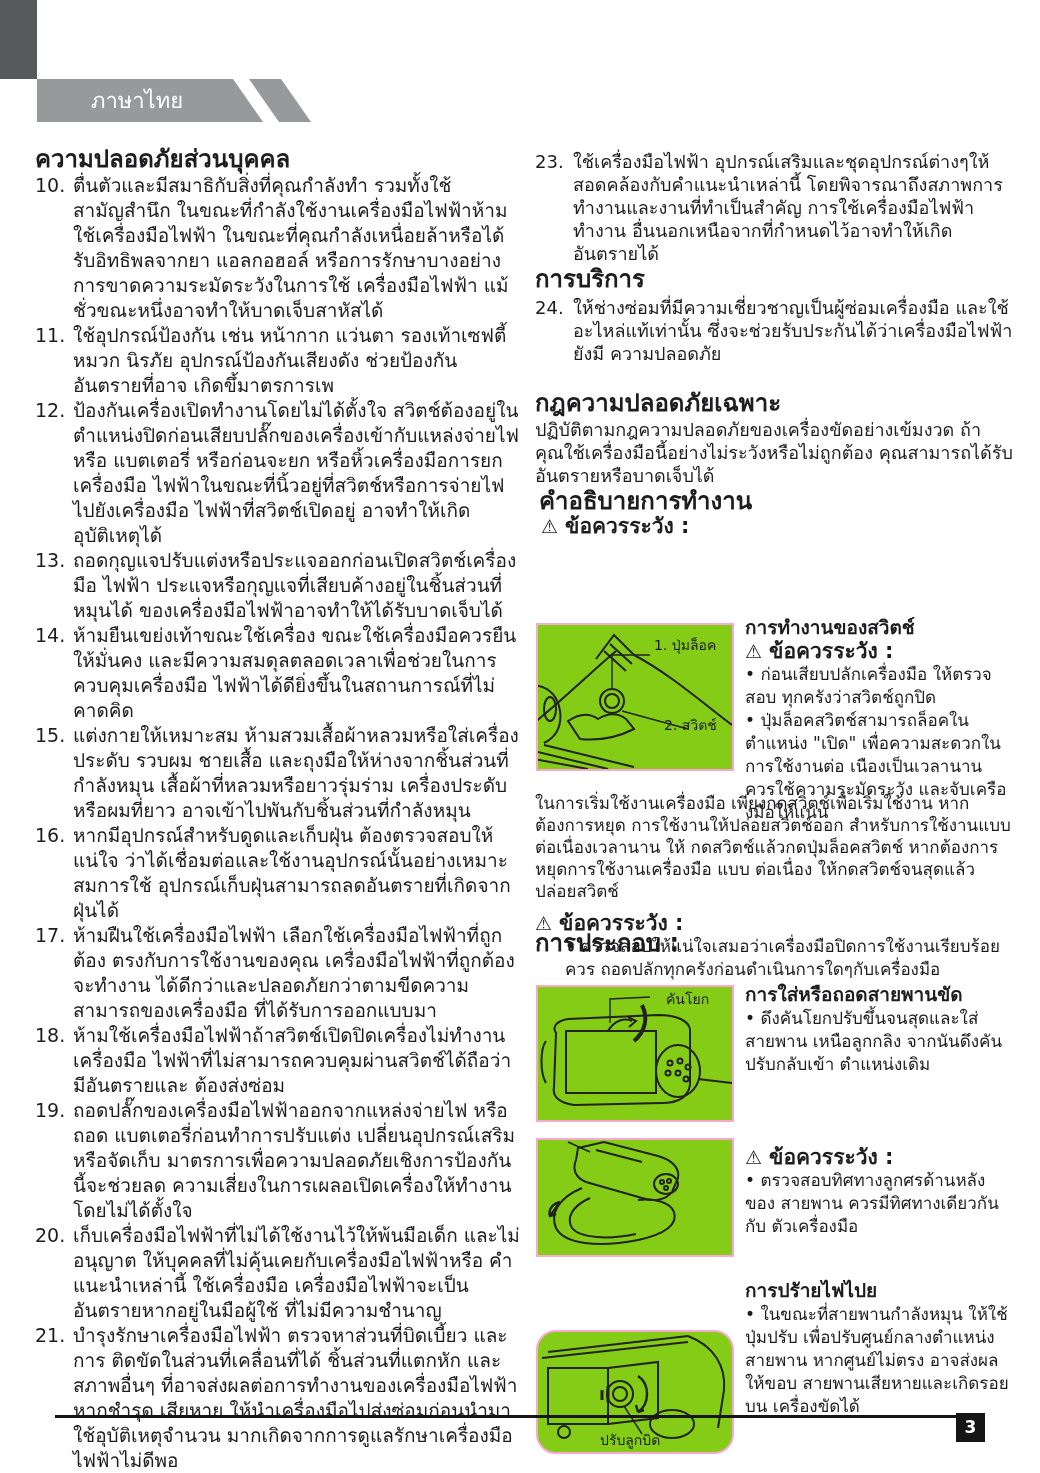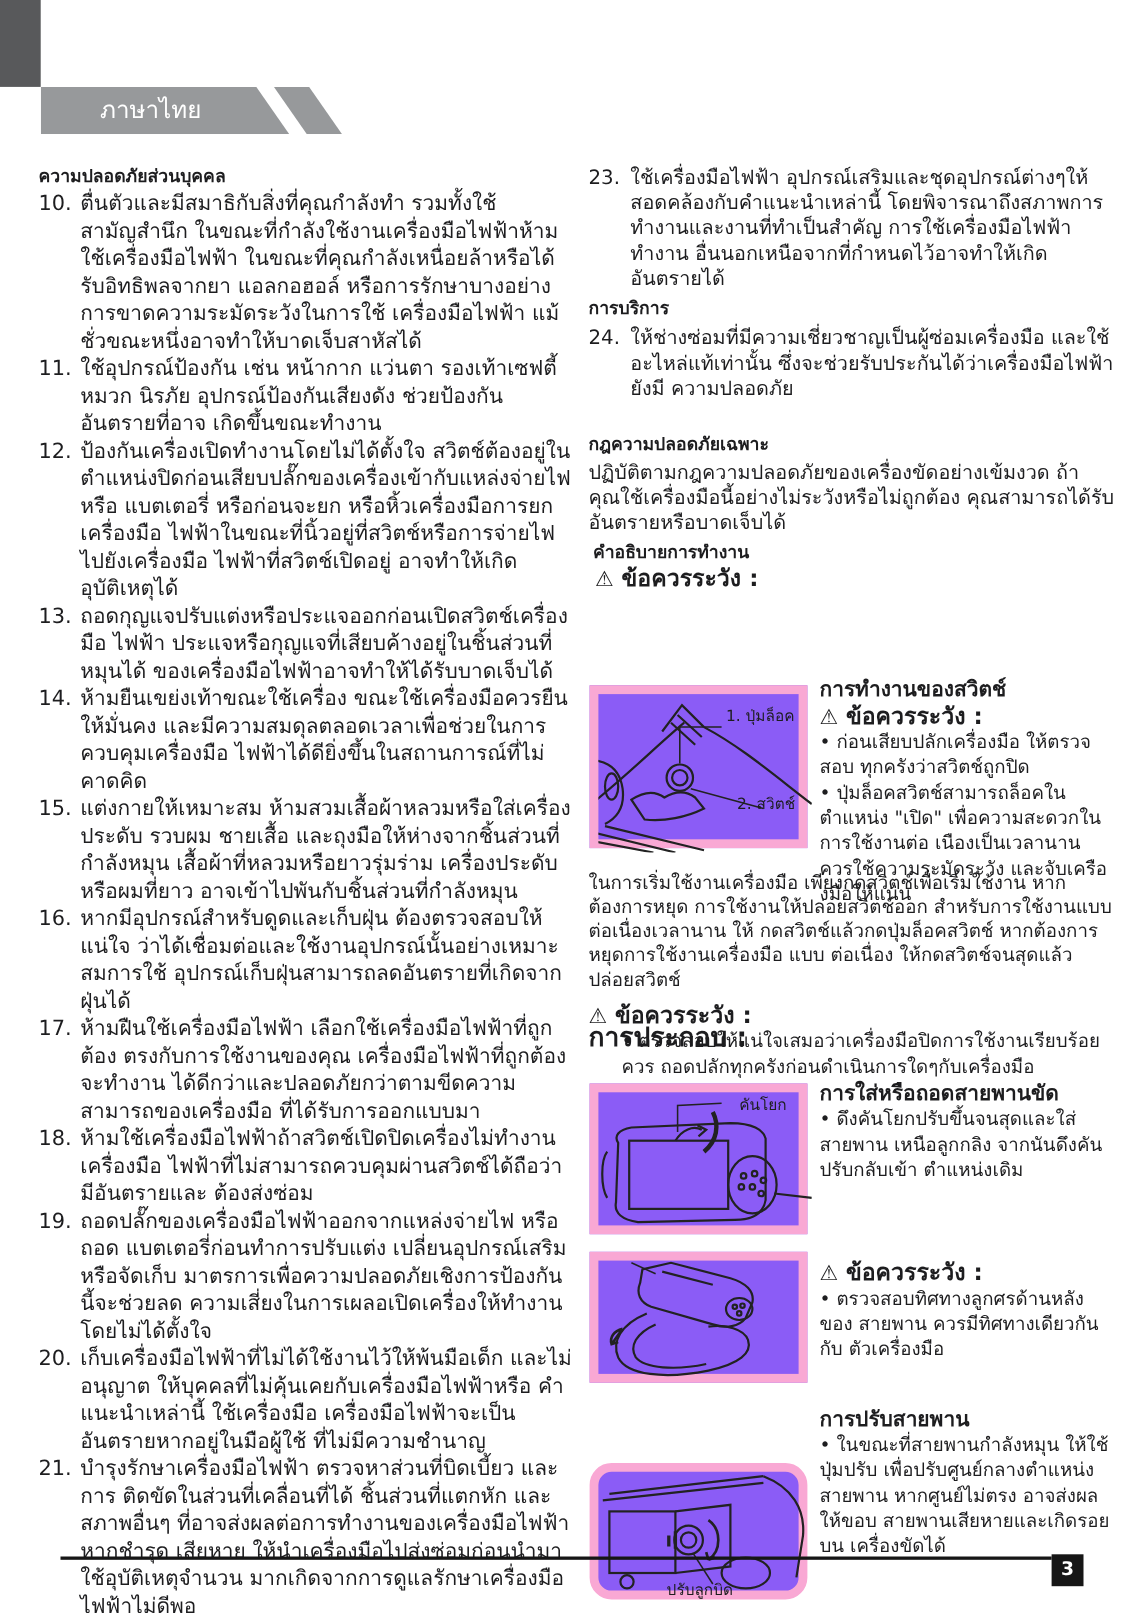--- a/index.html
+++ b/index.html
@@ -13,32 +13,32 @@
             clip-path:polygon(0 0,196px 0,226px 100%,0 100%); }
   .band-label { position:absolute; left:37px; top:79px; width:200px; height:43px;
             line-height:43px; text-align:center; color:#fff; font-size:22px; }
   .stripe { position:absolute; left:247px; top:79px; width:64px; height:43px; background:#97999b;
             clip-path:polygon(2px 0,34px 0,64px 100%,32px 100%); }
 
   
   .col-left  { position:absolute; left:35px;  top:146px; width:487px; font-size:19px; line-height:25px; }
   .col-right { position:absolute; left:535px; top:0;     width:478px; font-size:18px; line-height:23px; }
 
-  h2.sec { font-size:16px; line-height:27px; font-weight:bold; }
+  h2.sec { font-size:24px; line-height:27px; font-weight:bold; }
   .li { display:flex; align-items:flex-start; }
   .li .num { width:38px; flex:0 0 38px; }
   .li .txt { flex:1; }
 
   .abs { position:absolute; left:0; width:478px; }
   .warn-head { display:flex; gap:7px; align-items:baseline; font-size:19px; }
   .warn-head .tri { font-size:19px; line-height:23px; }
   .warn-head b { font-size:21px; }
   .warn-body { padding-left:30px; }
 
-  .figbox { position:absolute; left:1px; width:198px; border:8px solid #f9a8d4; background:#8b5cf6; }
+  .figbox { position:absolute; left:1px; width:198px; border:2px solid #f9a8d4; background:#84cc16; }
   .figbox svg { display:block; }
   .figlabel { position:absolute; font-size:14px; line-height:16px; color:#1d1d1f; white-space:nowrap; }
   .sidetext { position:absolute; left:210px; width:268px; font-size:17px; line-height:23px; }
   .sidetext h3 { font-size:19px; line-height:25px; font-weight:bold; }
   .big-h { font-size:24px; line-height:30px; font-weight:bold; }
 
   
   .rule { position:absolute; left:55px; top:1415px; width:901px; height:3px; background:#161616; }
   .pagebox { position:absolute; left:956px; top:1413px; width:29px; height:29px; background:#161616;
              color:#fff; font-size:17px; font-weight:bold; text-align:center; line-height:29px; }
@@ -54,21 +54,21 @@
   <div class="band-label">ภาษาไทย</div>
 
   <div class="col-left">
     <h2 class="sec">ความปลอดภัยส่วนบุคคล</h2>
     <div class="li">
         <span class="num">10.</span>
         <span class="txt">ตื่นตัวและมีสมาธิกับสิ่งที่คุณกำลังทำ รวมทั้งใช้สามัญสำนึก ในขณะที่กำลังใช้งานเครื่องมือไฟฟ้าห้ามใช้เครื่องมือไฟฟ้า ในขณะที่คุณกำลังเหนื่อยล้าหรือได้รับอิทธิพลจากยา แอลกอฮอล์ หรือการรักษาบางอย่างการขาดความระมัดระวังในการใช้ เครื่องมือไฟฟ้า แม้ชั่วขณะหนึ่งอาจทำให้บาดเจ็บสาหัสได้</span>
       </div>
     <div class="li">
         <span class="num">11.</span>
-        <span class="txt">ใช้อุปกรณ์ป้องกัน เช่น หน้ากาก แว่นตา รองเท้าเซฟตี้หมวก นิรภัย อุปกรณ์ป้องกันเสียงดัง ช่วยป้องกันอันตรายที่อาจ เกิดขึ้นขณะทำงาน</span>
+        <span class="txt">ใช้อุปกรณ์ป้องกัน เช่น หน้ากาก แว่นตา รองเท้าเซฟตี้หมวก นิรภัย อุปกรณ์ป้องกันเสียงดัง ช่วยป้องกันอันตรายที่อาจ เกิดขึ้มาตรการเพ</span>
       </div>
     <div class="li">
         <span class="num">12.</span>
         <span class="txt">ป้องกันเครื่องเปิดทำงานโดยไม่ได้ตั้งใจ สวิตช์ต้องอยู่ใน ตำแหน่งปิดก่อนเสียบปลั๊กของเครื่องเข้ากับแหล่งจ่ายไฟหรือ แบตเตอรี่ หรือก่อนจะยก หรือหิ้วเครื่องมือการยกเครื่องมือ ไฟฟ้าในขณะที่นิ้วอยู่ที่สวิตช์หรือการจ่ายไฟไปยังเครื่องมือ ไฟฟ้าที่สวิตช์เปิดอยู่ อาจทำให้เกิดอุบัติเหตุได้</span>
       </div>
     <div class="li">
         <span class="num">13.</span>
         <span class="txt">ถอดกุญแจปรับแต่งหรือประแจออกก่อนเปิดสวิตช์เครื่องมือ ไฟฟ้า ประแจหรือกุญแจที่เสียบค้างอยู่ในชิ้นส่วนที่หมุนได้ ของเครื่องมือไฟฟ้าอาจทำให้ได้รับบาดเจ็บได้</span>
       </div>
     <div class="li">
@@ -234,21 +234,21 @@
           <path d="M64,58 l 0,10 M70,54 l 0,16" stroke-width="3"></path>
           <path d="M100,44 C 112,52 112,72 100,80 l 6,-2 m -6,2 l -2,-7" stroke-width="2.4"></path>
           <ellipse cx="134" cy="92" rx="22" ry="14"></ellipse>
           <circle cx="26" cy="100" r="6"></circle>
           <path d="M86,74 L 104,102" stroke-width="1.4"></path>
         </g>
       </svg>
       <span class="figlabel" style="left:62px; top:100px;">ปรับลูกบิด</span>
     </div>
     <div class="sidetext" style="top:1278px;">
-      <h3>การปรับสายพาน</h3>
+      <h3>การปรัายไฟไปย</h3>
       <div>• ในขณะที่สายพานกำลังหมุน ให้ใช้ปุ่มปรับ เพื่อปรับศูนย์กลางตำแหน่งสายพาน หากศูนย์ไม่ตรง อาจส่งผลให้ขอบ สายพานเสียหายและเกิดรอยบน เครื่องขัดได้</div>
     </div>
 
   </div>
 
   <div class="rule"></div>
   <div class="pagebox">3</div>
 
 </div>
 

